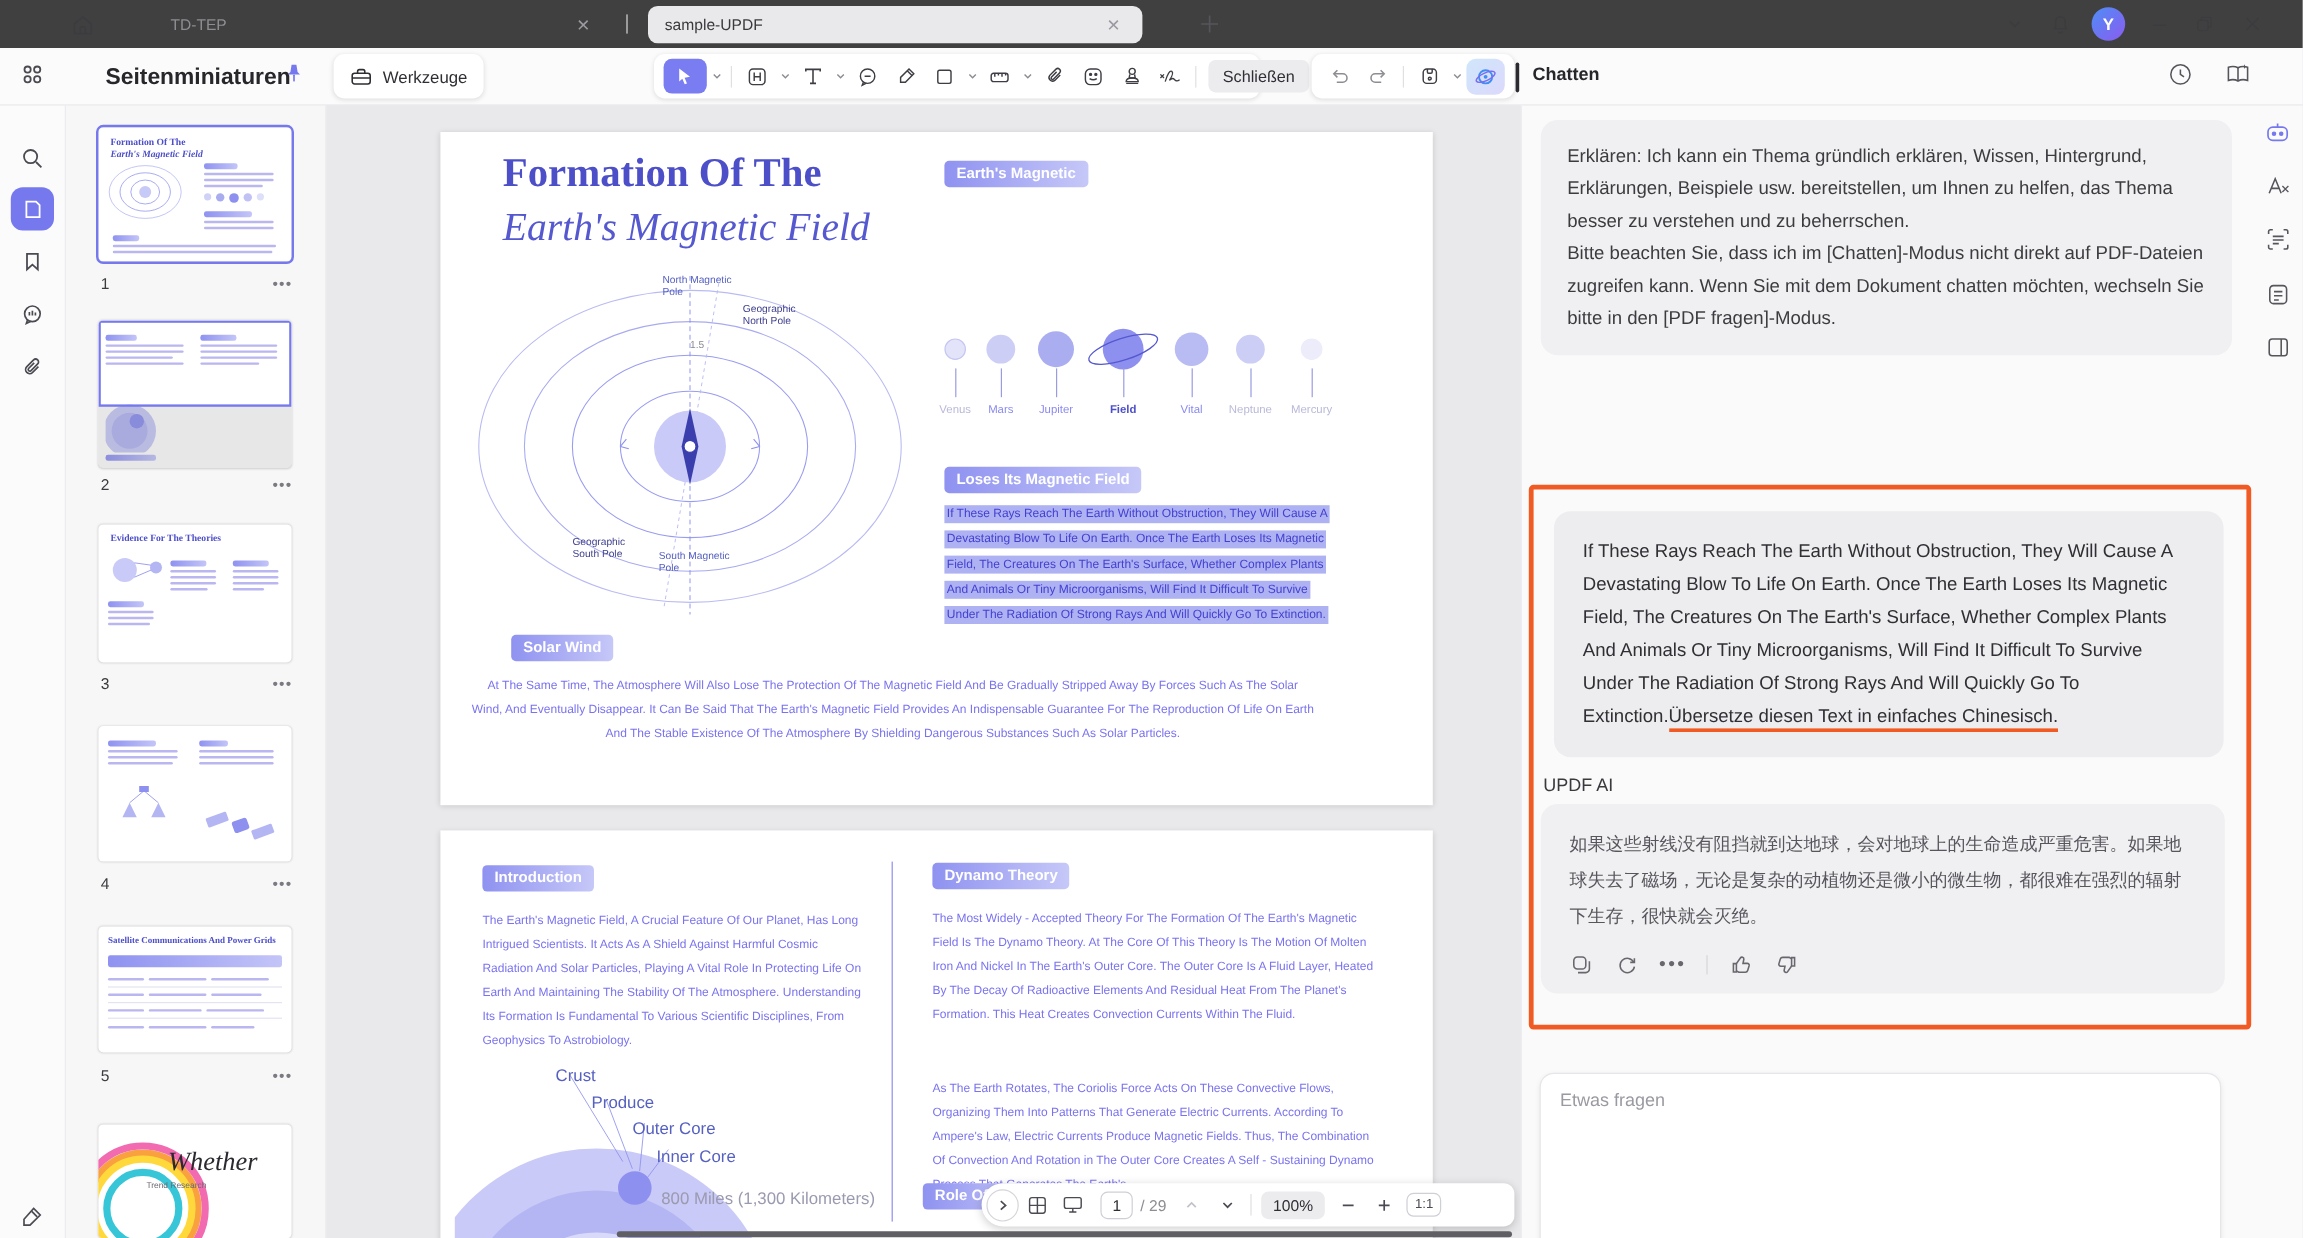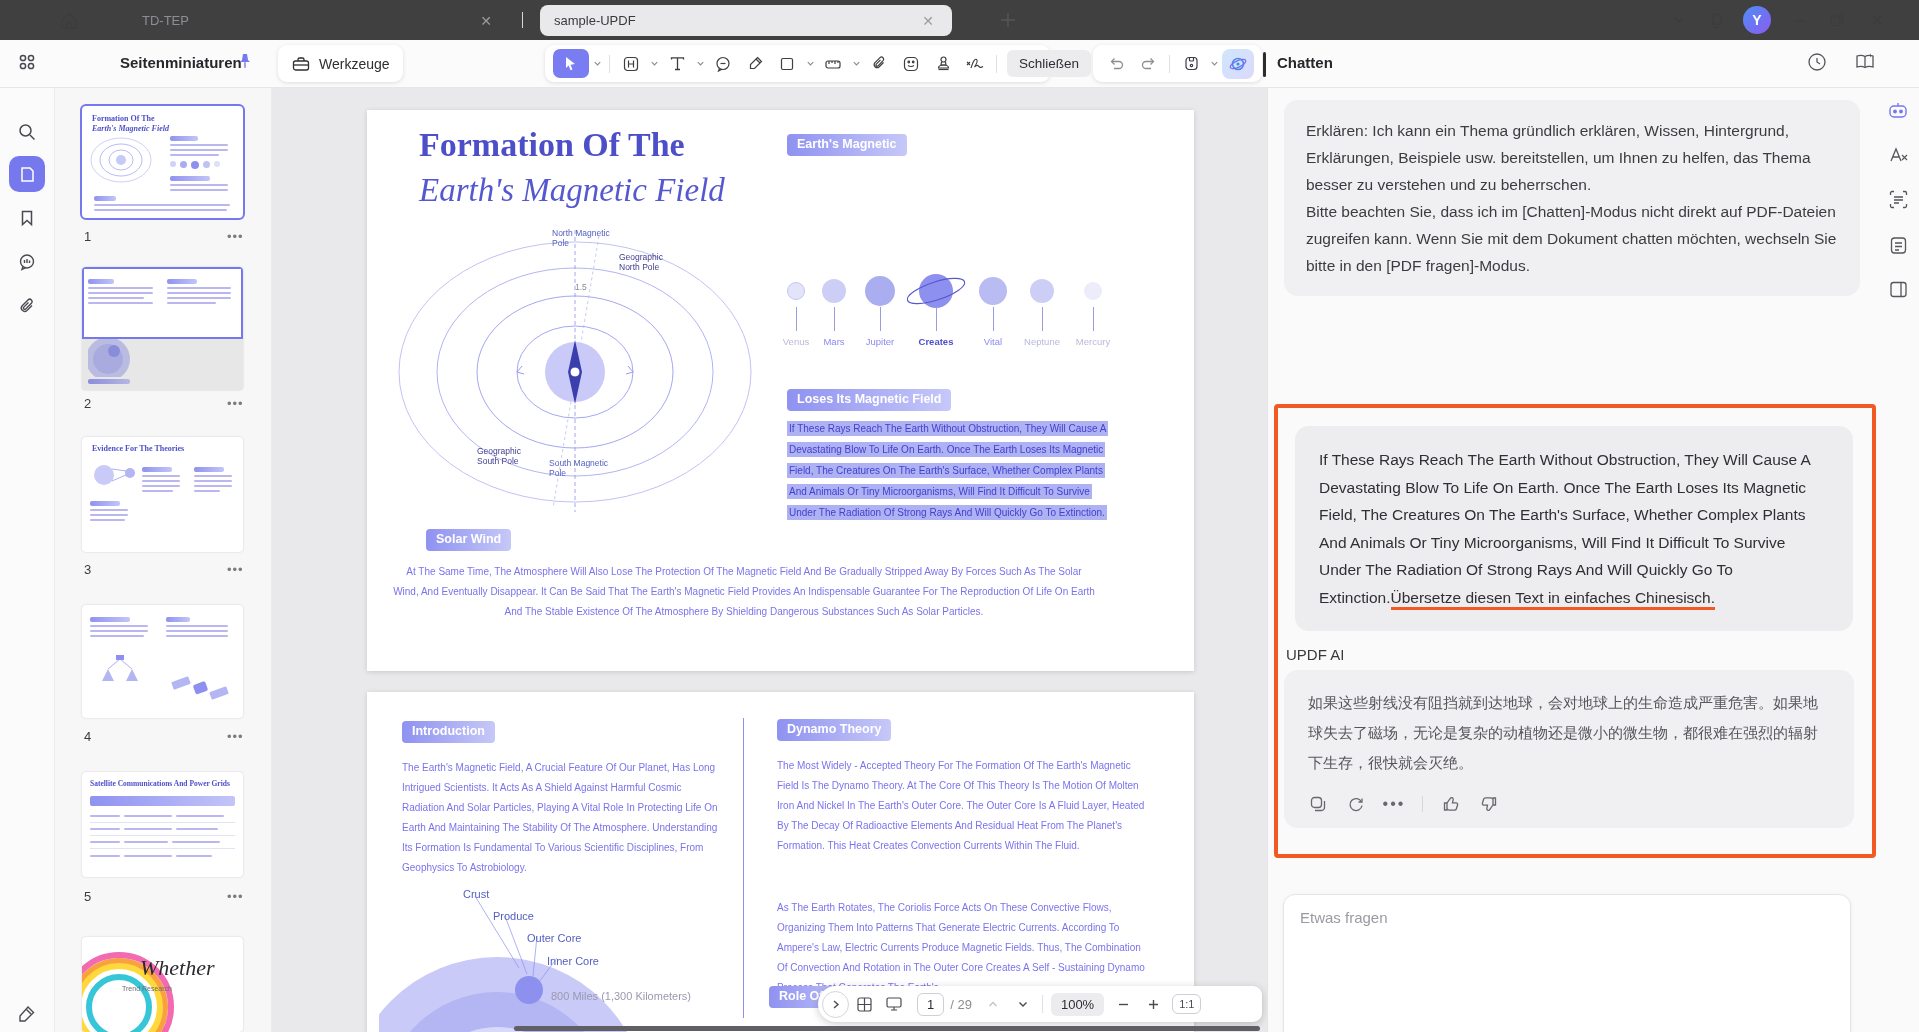--- a/index.html
+++ b/index.html
@@ -28,21 +28,21 @@
   #wc-avatar { left:1736px; }
   .avatar { width:28px; height:28px; border-radius:50%;
     background:linear-gradient(135deg,#4f8df5,#8a5cf0); color:#fff; font-size:14px;
     display:flex; align-items:center; justify-content:center; font-weight:bold; }
   #wc-min { left:1778px; } #wc-max { left:1816px; } #wc-close { left:1856px; }
 
   
   #toolbarrow { position:absolute; left:0; top:40px; width:1919px; height:48px;
     background:#fbfbfc; border-bottom:1px solid #e6e6e9; }
   #sb-grid-icon { position:absolute; left:16px; top:11px; color:#4a4a50; }
-  #sb-title { position:absolute; left:88px; top:14px; font-size:15px; font-weight:bold; color:#26262b;margin-left:32px; }
+  #sb-title { position:absolute; left:88px; top:14px; font-size:19px; font-weight:bold; color:#26262b; }
   #sb-pin { position:absolute; left:236px; top:12px; color:#7678ee; }
   .card { position:absolute; top:5px; height:37px; background:#fff; border-radius:9px;
     box-shadow:0 1px 4px rgba(0,0,0,.12); display:flex; align-items:center; }
   #werkzeuge-card { left:278px; padding:0 13px; gap:8px; font-size:14px; color:#2e2e33; }
   #tools-card { left:545px; width:505px; padding:0 8px; gap:2px; }
   .tool { width:30px; height:29px; display:flex; align-items:center; justify-content:center;
     color:#3d3d44; border-radius:7px; flex:none; }
   .tool.sel { background:#7a7cf1; color:#fff; width:36px; }
   .mini-chev { width:12px; height:29px; display:flex; align-items:center; justify-content:center;
     color:#8b8b92; flex:none; }
@@ -108,21 +108,21 @@
     color:#5558cf; font-family:"Liberation Serif",serif; }
   .diag-label { position:absolute; font-size:8.5px; line-height:10px; color:#5560c0; }
   .planet { position:absolute; border-radius:50%; }
   .ptick { position:absolute; width:1px; height:24px; background:#9a9ce0; top:197px; }
   .plabel { position:absolute; top:226px; font-size:9.5px; color:#8a8af0; width:60px;
     text-align:center; margin-left:-30px; }
   .plabel.dim { color:#b9b9d9; } .plabel.strong { color:#4c4fc9; font-weight:bold; }
   .hl { background:#aeb2f3; color:#4340d0; padding:2px 2px;
     -webkit-box-decoration-break:clone; box-decoration-break:clone; }
   .pg2-div { position:absolute; left:376px; top:26px; width:1px; height:300px; background:#8d90ee; }
-  .core-label { position:absolute; font-size:11px; color:#5560c0; }
+  .core-label { position:absolute; font-size:14px; color:#5560c0; }
 
   
   #floatbar { position:absolute; left:546px; top:898px; width:444px; height:36px;
     background:#fff; border-radius:20px 10px 10px 20px; box-shadow:0 2px 8px rgba(0,0,0,.2);
     display:flex; align-items:center; z-index:10; padding:0 10px 0 4px; }
   .fb-ic { width:30px; height:28px; display:flex; align-items:center; justify-content:center;
     color:#4a4a52; flex:none; }
   .fb-circle { width:27px; height:27px; border-radius:50%; border:1px solid #d5d5da;
     display:flex; align-items:center; justify-content:center; color:#4a4a52; flex:none; }
   .fb-pagebox { border:1px solid #cfcfd6; border-radius:6px; padding:3px 9px; font-size:13px;
@@ -640,21 +640,21 @@
       <div class="ptick" style="left:429px;"></div>
         <div class="ptick" style="left:467px;"></div>
       <div class="ptick" style="left:513px;"></div>
         <div class="ptick" style="left:569px;"></div>
       <div class="ptick" style="left:626px;"></div>
         <div class="ptick" style="left:675px;"></div>
       <div class="ptick" style="left:726px;"></div>
       <div class="plabel dim" style="left:429px;">Venus</div>
       <div class="plabel" style="left:467px;">Mars</div>
       <div class="plabel" style="left:513px;">Jupiter</div>
-      <div class="plabel strong" style="left:569px;">Creates</div>
+      <div class="plabel strong" style="left:569px;">Field</div>
       <div class="plabel" style="left:626px;">Vital</div>
       <div class="plabel dim" style="left:675px;">Neptune</div>
       <div class="plabel dim" style="left:726px;">Mercury</div>
 
       <div class="doc-badge" style="left:420px; top:279px;">Loses Its Magnetic Field</div>
       <div class="doc-p" style="left:420px; top:308px; width:330px; line-height:21px;"><span class="hl">If These Rays Reach The Earth Without Obstruction, They Will Cause A Devastating Blow To Life On Earth. Once The Earth Loses Its Magnetic Field, The Creatures On The Earth's Surface, Whether Complex Plants And Animals Or Tiny Microorganisms, Will Find It Difficult To Survive Under The Radiation Of Strong Rays And Will Quickly Go To Extinction.</span></div>
 
       <div class="doc-badge" style="left:59px; top:419px;">Solar Wind</div>
       <div class="doc-p" style="left:26px; top:452px; width:702px; text-align:center;">At The Same Time, The Atmosphere Will Also Lose The Protection Of The Magnetic Field And Be Gradually Stripped Away By Forces Such As The Solar Wind, And Eventually Disappear. It Can Be Said That The Earth's Magnetic Field Provides An Indispensable Guarantee For The Reproduction Of Life On Earth And The Stable Existence Of The Atmosphere By Shielding Dangerous Substances Such As Solar Particles.</div>
     </div>

